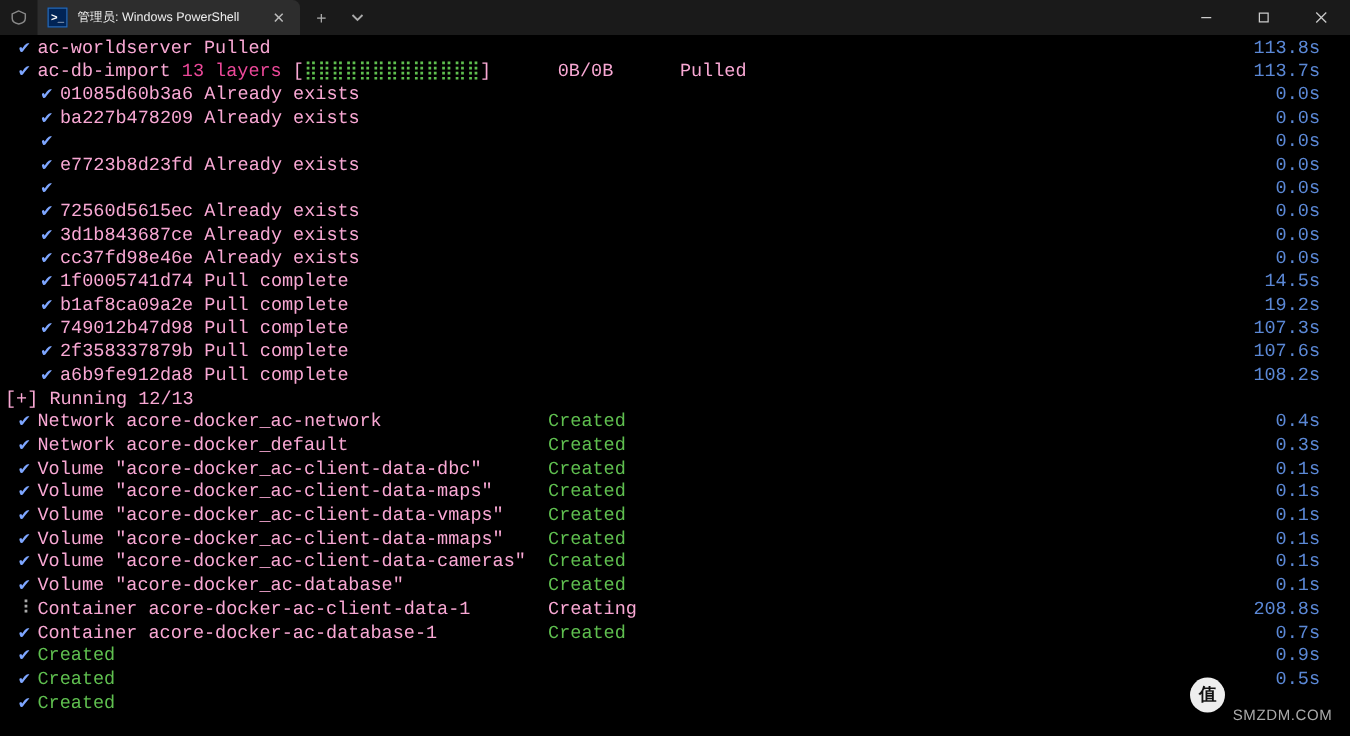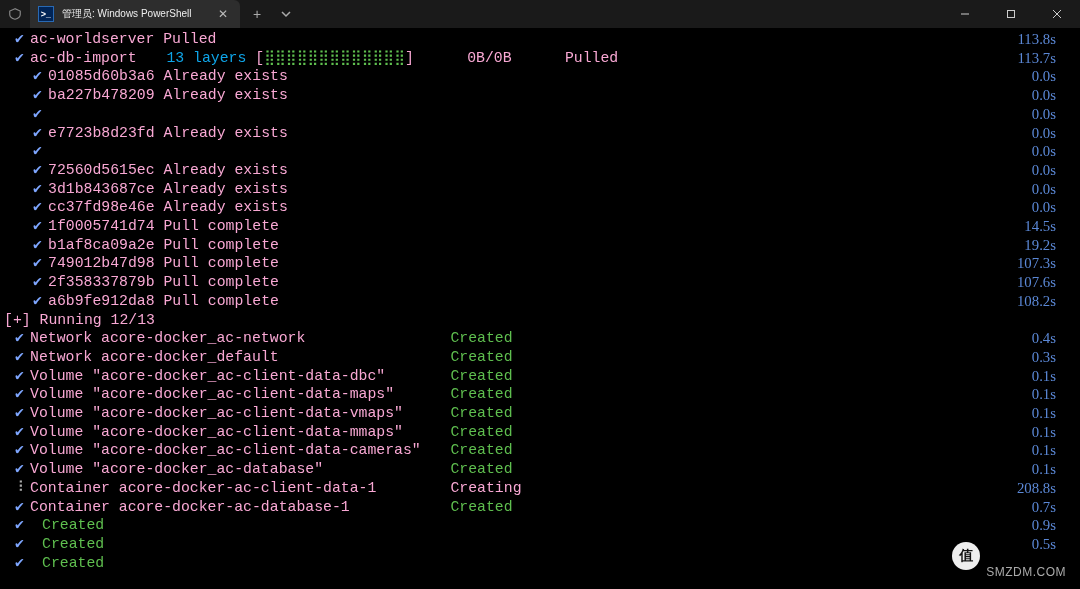--- a/index.html
+++ b/index.html
@@ -17,23 +17,23 @@
   .tb-spacer { flex: 1; }
   .win-btn { width: 46px; display: flex; align-items: center; justify-content: center; cursor: pointer; }
   .win-btn svg { width: 10px; height: 10px; }
   .term { background: #000; color: #e5e5e5; padding: 2px 4px 2px 4px; line-height: 18.7px; }
   .line { white-space: pre; display: flex; }
   .check { color: #7ea6ff; margin-right: 6px; width: 20px; text-align: right; }
   .check.sub { width: 38px; }
   .spinner { color: #aaa; margin-right: 6px; width: 20px; text-align: right; }
   .left { flex: 0 0 auto; white-space: pre; }
   .mid { flex: 1; }
-  .status { display: inline; margin-left: 12px; }
-  .right { color: #5b88d6; text-align: right; padding-right: 20px; font-family: Liberation Serif, serif; }
-  .yellow { color: #0ea5e9; margin-left: 21px; }
+  .status { display: inline; }
+  .right { color: #5b88d6; text-align: right; padding-right: 20px; }
+  .yellow { color: #ec4899; }
   .green { color: #5fbf4f; }
   .white { color: #f9a8d4; }
   .watermark { position: absolute; right: 14px; bottom: 10px; display: flex; align-items: center; gap: 6px; }
   .wm-circle { width: 28px; height: 28px; border-radius: 50%; background: #eee; color: #111; display: flex; align-items: center; justify-content: center; font-family: sans-serif; font-size: 14px; font-weight: bold; }
   .wm-text { color: #aaa; font-family: sans-serif; font-size: 12px; letter-spacing: 0.5px; margin-top: 32px; }
 </style>
 </head>
 <body>
 
 <div class="titlebar">

